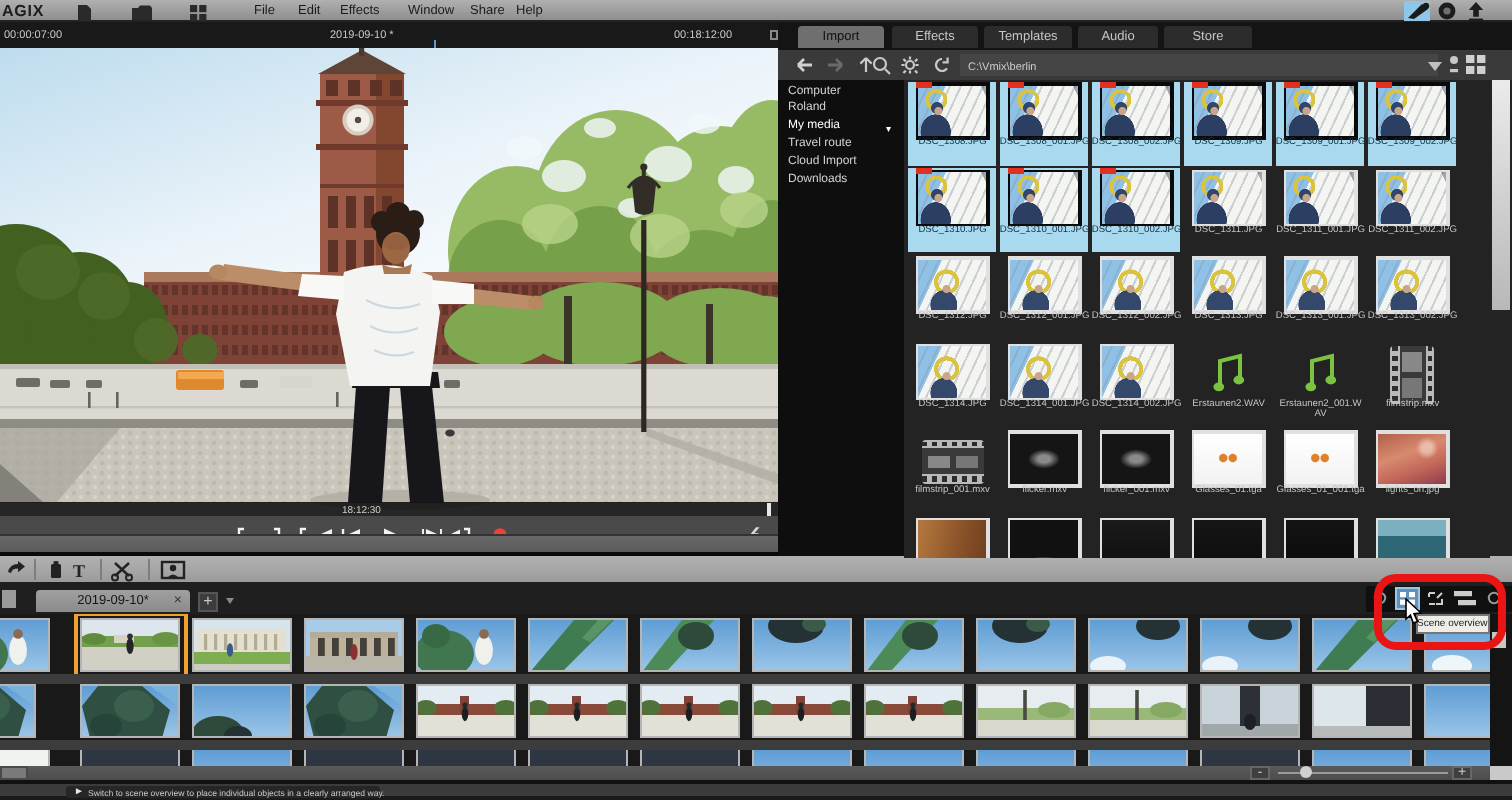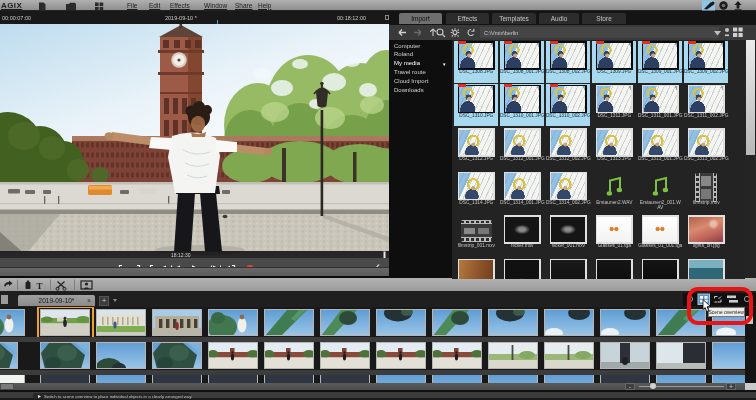--- a/index.html
+++ b/index.html
@@ -3,21 +3,21 @@
 <meta charset="utf-8">
 <style>
   html,body{margin:0;padding:0;background:#000;}
   *{box-sizing:border-box;}
   #app{position:relative;width:756px;height:400px;overflow:hidden;background:#000;
        font-family:"Liberation Sans",sans-serif;}
   .abs{position:absolute;}
   
   #menubar{left:0;top:0;width:756px;height:11px;
     background:linear-gradient(#b0b0b0,#8e8e8e);border-bottom:1px solid #222;}
-  #menubar span{position:absolute;top:1.5px;font-size:6.5px;color:#1c1c1c;text-decoration:underline;}
+  #menubar span{position:absolute;top:1.5px;font-size:6.5px;color:#1c1c1c;}
   
   #ruler{left:0;top:11px;width:756px;height:13px;background:#191919;}
   #ruler span{position:absolute;top:3.5px;font-size:5.5px;color:#c9c9c9;}
   
   #trans1{left:0;top:258px;width:389px;height:8.5px;background:#4a4a4a;}
   #trans2{left:0;top:266.5px;width:389px;height:9px;background:linear-gradient(#676767,#5c5c5c);border-top:1px solid #333;}
   #blackline{left:0;top:275.5px;width:756px;height:2px;background:#0a0a0a;}
   
   #graybar{left:0;top:277.5px;width:756px;height:13.5px;background:linear-gradient(#b2b2b2,#9b9b9b);}
   

